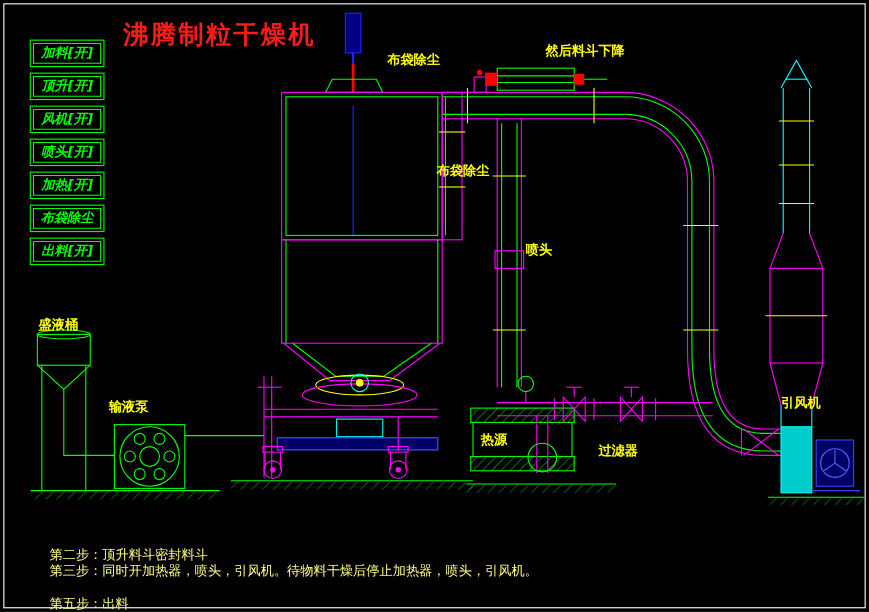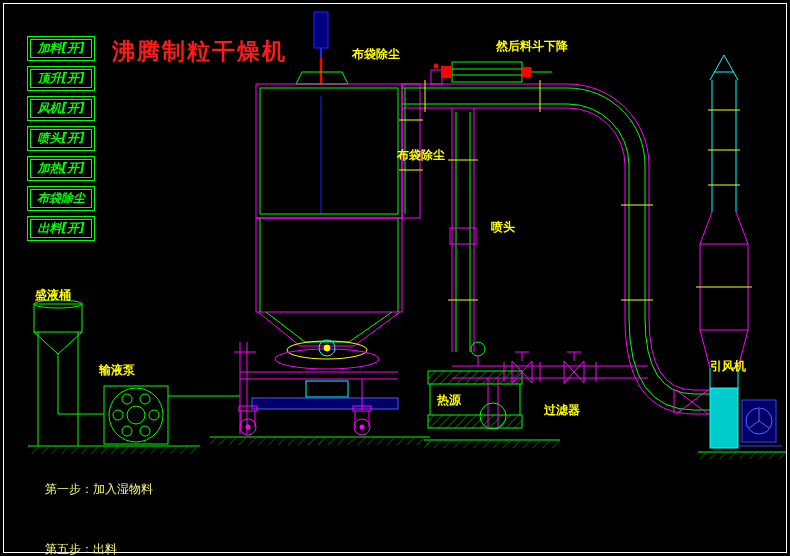--- a/index.html
+++ b/index.html
@@ -1,20 +1,20 @@
 <!DOCTYPE html>
 <html style="--background: #000000; --title_red: #ff1a1a; --button_green: #00ff00; --label_yellow: #ffff00; --steps_yellow: #ffff80; --diagram_green: #00ff00; --diagram_magenta: #ff00ff; --diagram_cyan: #00ffff; --diagram_blue: #3344ff; --diagram_red: #ff0000;"><head>
 <meta charset="utf-8">
 <style>
   html,body{margin:0;padding:0;background:#222;}
   .screen{position:relative;width:790px;height:556px;background:var(--background,#000);overflow:hidden;
           font-family:"DejaVu Sans",sans-serif;}
   .frame{position:absolute;inset:3px;border:1px solid #fff;pointer-events:none;}
   .title{position:absolute;left:112px;top:16px;font-size:23px;font-weight:bold;letter-spacing:2px;
-         color:var(--title_red,#f00);white-space:nowrap;margin-top:20px;}
+         color:var(--title_red,#f00);white-space:nowrap;}
   .btn{position:absolute;left:27px;width:66px;height:23px;border:1px solid var(--button_green,#0f0);
        box-shadow:inset 0 0 0 2px #000, inset 0 0 0 3px var(--button_green,#0f0);
        color:var(--button_green,#0f0);font-size:12px;font-weight:bold;display:flex;align-items:center;
        justify-content:center;cursor:pointer;white-space:nowrap;font-style:italic;}
   .label{position:absolute;color:var(--label_yellow,#ff0);font-size:12px;font-weight:bold;white-space:nowrap;}
   .step{position:absolute;left:45px;color:var(--steps_yellow,#ff8);font-size:12px;white-space:nowrap;}
   svg{position:absolute;left:0;top:0;}
 </style>
 </head>
 <body>
@@ -222,22 +222,23 @@
   <div class="btn" style="top:66px">顶升[开]</div>
   <div class="btn" style="top:96px">风机[开]</div>
   <div class="btn" style="top:126px">喷头[开]</div>
   <div class="btn" style="top:156px">加热[开]</div>
   <div class="btn" style="top:186px">布袋除尘</div>
   <div class="btn" style="top:216px">出料[开]</div>
 
   <div class="label" style="left:352px;top:46px">布袋除尘</div>
   <div class="label" style="left:496px;top:38px">然后料斗下降</div>
   <div class="label" style="left:397px;top:147px">布袋除尘</div>
-  <div class="label" style="left:491px;top:219px">喷头</div>
+  <div class="label" style="left:478px;top:219px">喷头</div>
   <div class="label" style="left:35px;top:287px">盛液桶</div>
   <div class="label" style="left:99px;top:362px">输液泵</div>
   <div class="label" style="left:437px;top:392px">热源</div>
   <div class="label" style="left:544px;top:402px">过滤器</div>
   <div class="label" style="left:710px;top:358px">引风机</div>
 
-  <div class="step" style="top:481px">第一步：加入湿物料</div>
+  <div class="step" style="top:496px">第二步：顶升料斗密封料斗</div>
+  <div class="step" style="top:511px">第三步：同时开加热器，喷头，引风机。待物料干燥后停止加热器，喷头，引风机。</div>
   <div class="step" style="top:541px">第五步：出料</div>
 </div>
 
 </body></html>

